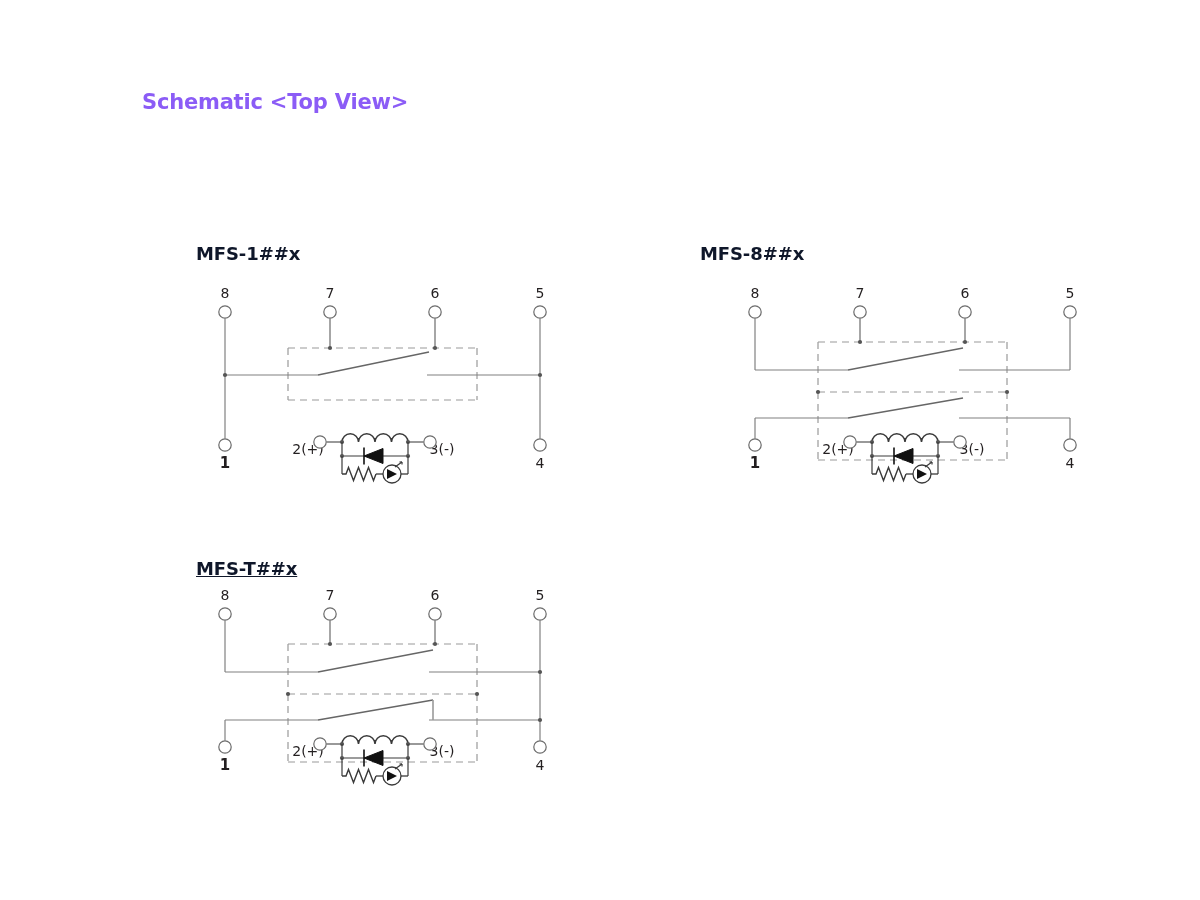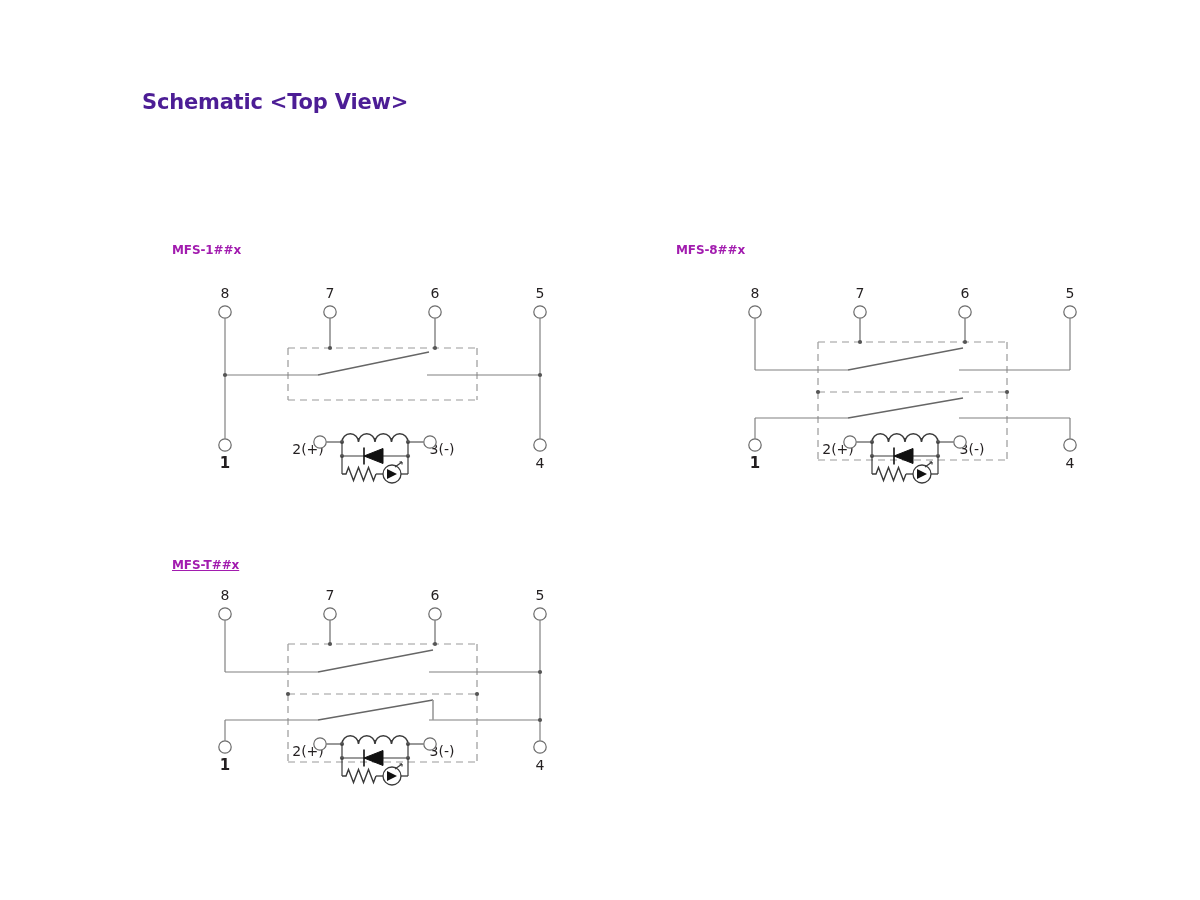--- a/index.html
+++ b/index.html
@@ -14,34 +14,35 @@
     position: relative;
     font-family: "DejaVu Sans", "Liberation Sans", sans-serif;
     overflow: hidden;
   }
   #page-title {
     position: absolute;
     left: 142px;
     top: 90px;
     font-size: 21px;
     font-weight: bold;
-    color: #4c1d95;
+    color: #8b5cf6;
     letter-spacing: -0.2px;
     white-space: nowrap;
   }
   .schematic-block {
     position: absolute;
   }
   .block-title {
     position: absolute;
-    font-size: 12px;
+    font-size: 18px;
     font-weight: bold;
-    color: #a21caf;
+    color: #0f172a;
     white-space: nowrap;
     letter-spacing: -0.1px;
+    margin-left: 24px;
   }
   #block-mfs1 { left: 0px;   top: 0px; }
   #block-mfs2 { left: 0px;   top: 0px; }
   #block-mfst { left: 0px;   top: 0px; }
   svg { display: block; overflow: visible; }
   .pin-label {
     font-size: 14px;
     fill: #231f20;
     font-family: "DejaVu Sans", "Liberation Sans", sans-serif;
     text-anchor: middle;

